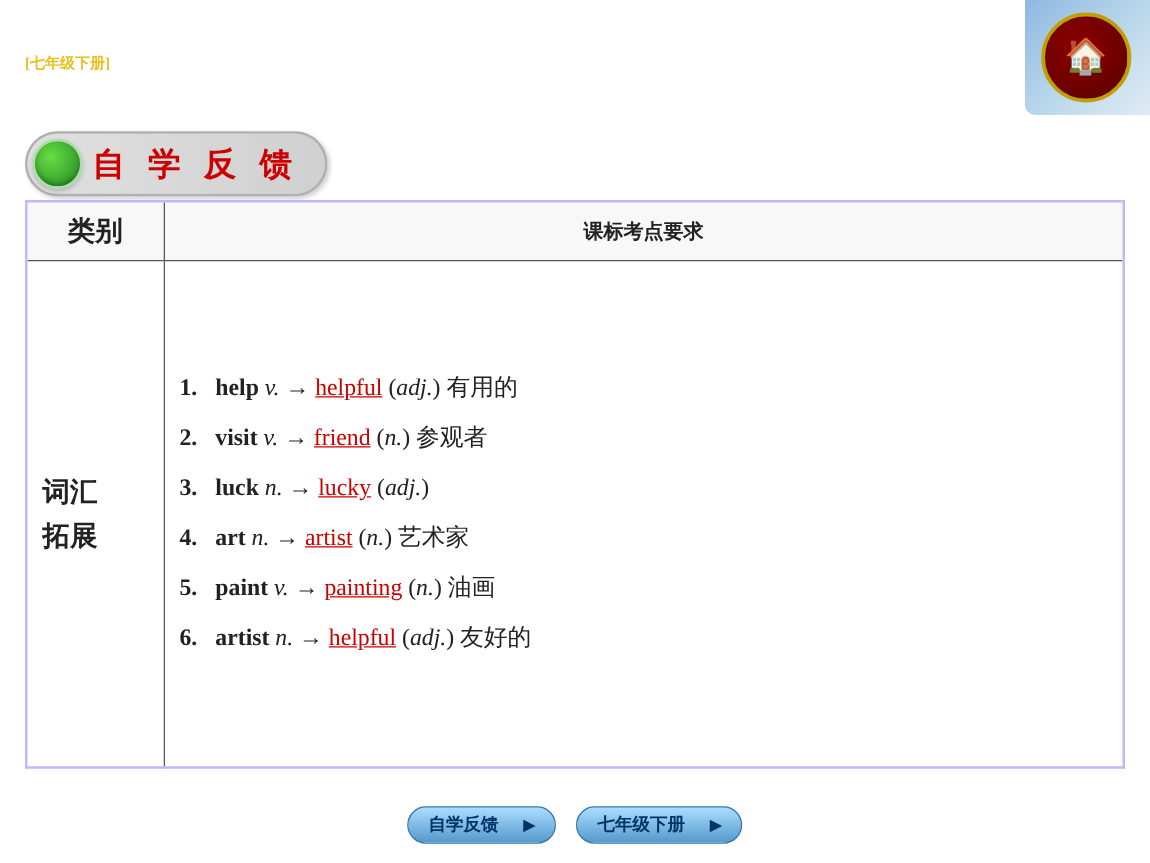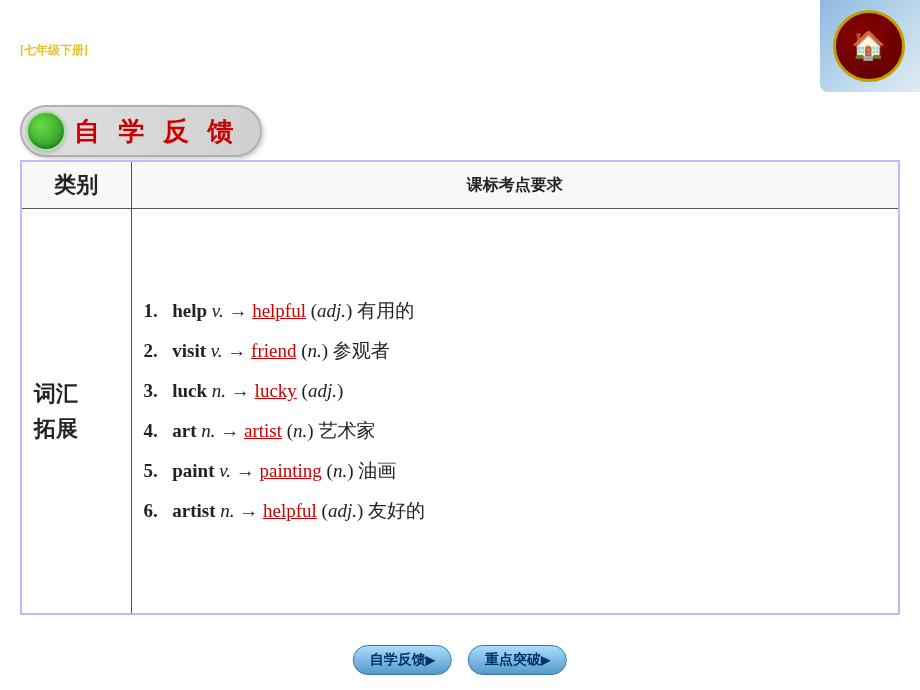--- a/index.html
+++ b/index.html
@@ -182,21 +182,21 @@
     .nav-btn {
       background: linear-gradient(to bottom, #aaddff, #5599cc);
       border: 1.5px solid #3377aa;
       border-radius: 16px;
       padding: 5px 16px;
       font-size: 14px;
       color: #003366;
       cursor: pointer;
       display: flex;
       align-items: center;
-      gap: 0;
+      gap: 20px;
       font-family: "SimSun", "宋体", serif;
       font-weight: bold;
       white-space: nowrap;
     }
     .nav-btn .arrow {
       color: #003366;
       font-size: 12px;
     }
 
     
@@ -303,16 +303,16 @@
     </tbody>
   </table>
 </div>
 
 <div class="bottom-nav">
   <button class="nav-btn">
     <span>自学反馈</span>
     <span class="arrow">▶</span>
   </button>
   <button class="nav-btn">
-    <span>重点突破</span>
+    <span>七年级下册</span>
     <span class="arrow">▶</span>
   </button>
 </div>
 
 </body></html>

